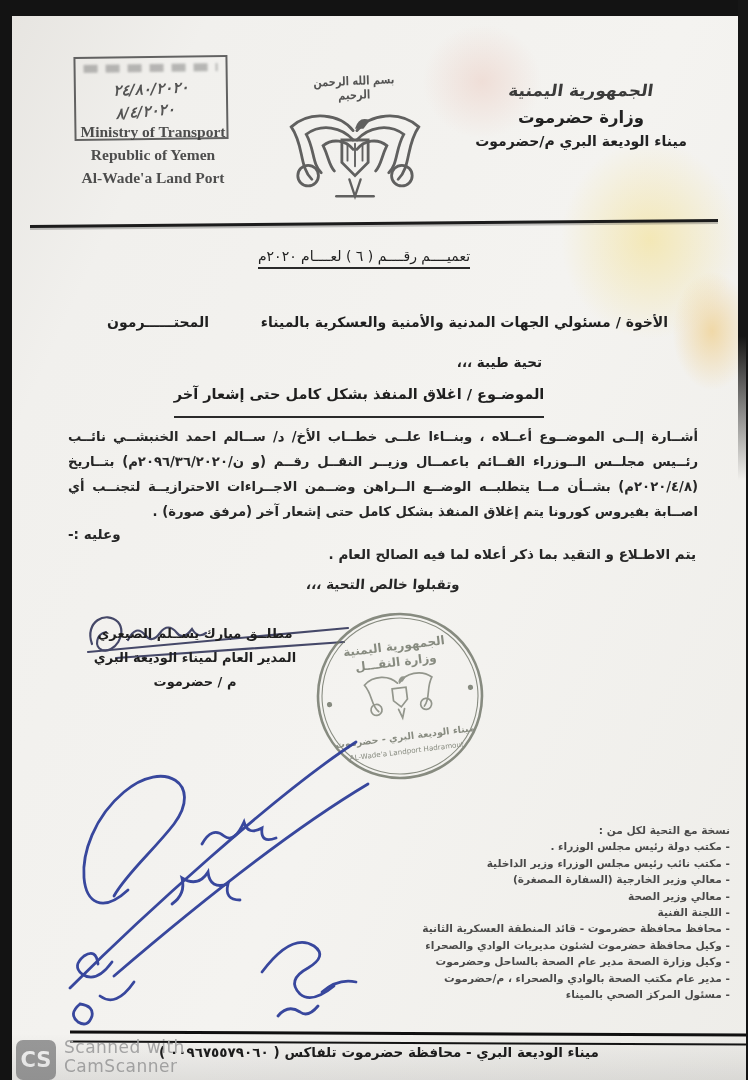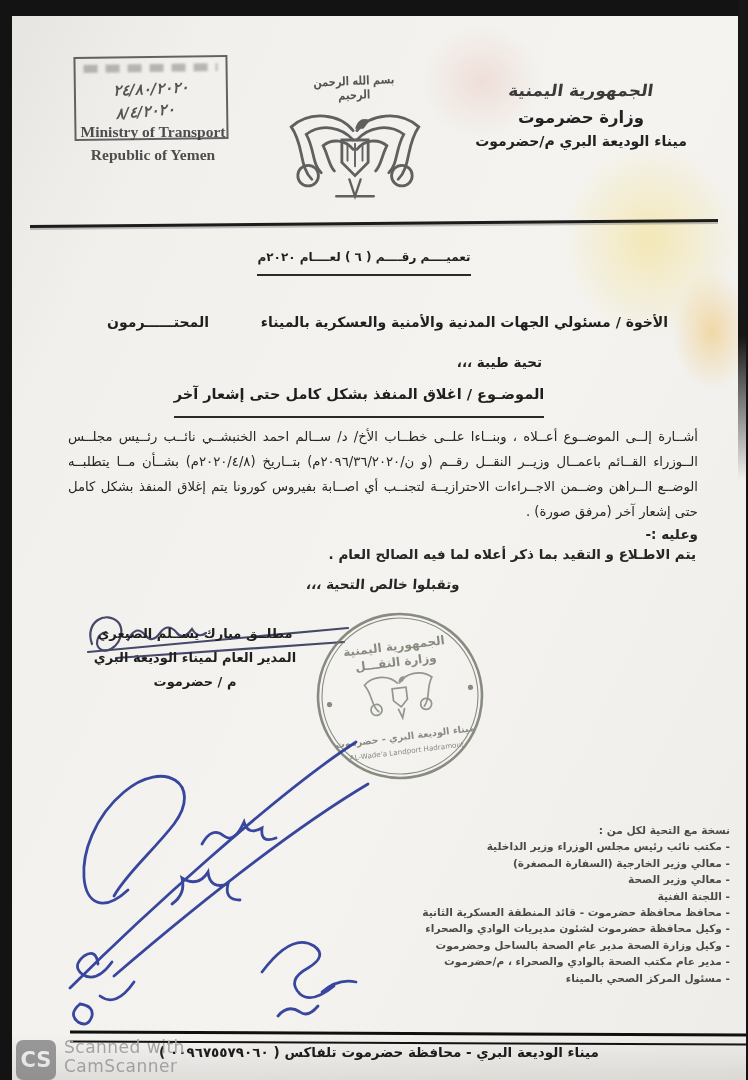--- a/index.html
+++ b/index.html
@@ -38,32 +38,32 @@
   .emblem{position:absolute;left:268px;top:80px;width:150px;height:118px;opacity:.85;}
   .ar-header{position:absolute;right:40px;top:64px;width:250px;text-align:center;direction:rtl;color:#222;}
   .ar-header .country{font-weight:700;font-size:17px;transform:skewX(-8deg) scaleY(.95);opacity:.88;}
   .ar-header .ministry{font-weight:700;font-size:16.5px;margin-top:8px;}
   .ar-header .port{font-weight:700;font-size:14px;margin-top:6px;}
   .header-rule{position:absolute;left:18px;top:206px;width:688px;height:3px;background:#1c1c1c;
     transform:rotate(-0.5deg);box-shadow:0 2px 0 rgba(30,30,30,.25);}
 
   
   .title-row{position:absolute;left:0;right:30px;top:230px;text-align:center;direction:rtl;}
-  .title-row span{font-weight:700;font-size:12px;color:#1f1f1f;
-    border-bottom:2.5px solid #2a2a2a;padding-bottom:10px;}
+  .title-row span{font-weight:400;font-size:14px;color:#1f1f1f;
+    border-bottom:2.5px solid #2a2a2a;padding-bottom:3px;}
   .addressee-row{position:absolute;left:95px;right:78px;top:298px;direction:rtl;
     display:flex;justify-content:space-between;color:#1f1f1f;font-weight:700;font-size:14px;}
   .greeting{position:absolute;left:400px;top:338px;width:130px;direction:rtl;
     font-weight:700;font-size:13.5px;color:#222;}
   .subject-row{position:absolute;left:0;right:40px;top:368px;text-align:center;direction:rtl;}
   .subject-row span{font-weight:700;font-size:14.5px;color:#1f1f1f;
     border-bottom:2px solid #2a2a2a;padding-bottom:14px;}
   .letter-flow{position:absolute;left:56px;right:48px;top:408px;direction:rtl;color:#262626;}
-  .body-p{text-align:justify;font-size:13.2px;font-weight:400;line-height:25px;}
-  .wa-alayh{text-align:right;font-weight:700;font-size:13.5px;margin-top:2px;}
+  .body-p{text-align:justify;font-size:13.2px;font-weight:700;line-height:25px;}
+  .wa-alayh{text-align:left;font-weight:700;font-size:13.5px;margin-top:2px;}
   .directive{text-align:right;padding-left:40px;font-weight:700;font-size:13.5px;margin-top:4px;padding-right:2px;}
   .closing{text-align:center;font-weight:700;font-size:13.5px;margin-top:14px;transform:skewX(-4deg);}
 
   
   .sig-block{position:absolute;left:58px;top:606px;width:250px;text-align:center;direction:rtl;
     color:#1f1f1f;font-weight:700;font-size:13px;line-height:24px;}
   .ink-sig{position:absolute;left:70px;top:588px;opacity:.9;}
   .round-stamp{position:absolute;left:300px;top:592px;transform:rotate(-7deg);opacity:.8;}
   .blue-scribble{position:absolute;left:38px;top:706px;opacity:.95;}
 
@@ -95,20 +95,21 @@
 
     <div class="stamp-box">
       <div class="faint"></div>
       <div class="hand l1">٢٤/٨٠/٢٠٢٠</div>
       <div class="hand l2">٨/٤/٢٠٢٠</div>
     </div>
 
     <div class="en-block">
       <div>Ministry of Transport</div>
       <div>Republic of Yemen</div>
+      <div>Al-Wade'a Land Port</div>
     </div>
 
     <div class="basmala">بسم الله الرحمن الرحيم</div>
 
     <svg class="emblem" viewBox="0 0 160 120">
       <g stroke="#474747" fill="none" stroke-width="3" stroke-linecap="round">
         <path d="M78,34 C64,16 32,12 12,30 C26,50 20,72 34,86"></path>
         <path d="M78,44 C66,30 44,26 28,38 C37,54 34,69 44,79"></path>
         <path d="M78,54 C70,44 56,42 46,50 C52,62 52,71 58,77"></path>
         <path d="M82,34 C96,16 128,12 148,30 C134,50 140,72 126,86"></path>
@@ -204,20 +205,21 @@
         <path d="M84,260 q-18,26 -34,14"></path>
         <path d="M30,282 q-12,10 -2,18 q10,6 14,-6 q2,-10 -12,-12"></path>
         <path d="M212,250 q30,-40 52,-26 q14,10 -6,22 q-22,12 -8,26 q12,10 34,-8"></path>
         <path d="M272,270 q16,-14 34,-10"></path>
         <path d="M228,294 q10,-12 22,-4 q8,6 18,-6"></path>
       </g>
     </svg>
 
     <div class="dist">
       <div>نسخة مع التحية لكل من :</div>
+      <div>- مكتب دولة رئيس مجلس الوزراء .</div>
       <div>- مكتب نائب رئيس مجلس الوزراء وزير الداخلية</div>
       <div>- معالي وزير الخارجية (السفارة المصغرة)</div>
       <div>- معالي وزير الصحة</div>
       <div>- اللجنة الفنية</div>
       <div>- محافظ محافظة حضرموت - قائد المنطقة العسكرية الثانية</div>
       <div>- وكيل محافظة حضرموت لشئون مديريات الوادي والصحراء</div>
       <div>- وكيل وزارة الصحة مدير عام الصحة بالساحل وحضرموت</div>
       <div>- مدير عام مكتب الصحة بالوادي والصحراء ، م/حضرموت</div>
       <div>- مسئول المركز الصحي بالميناء</div>
     </div>

